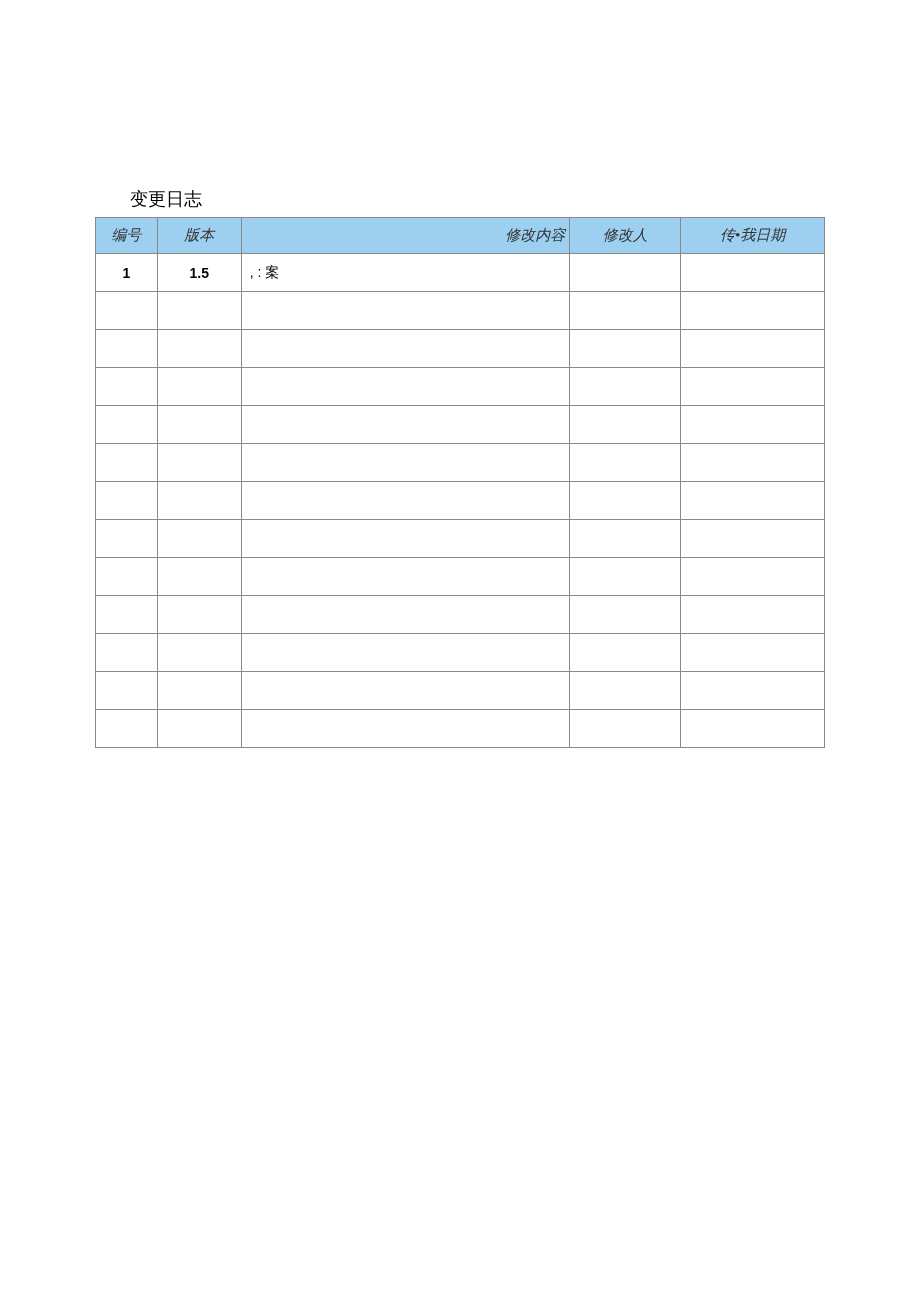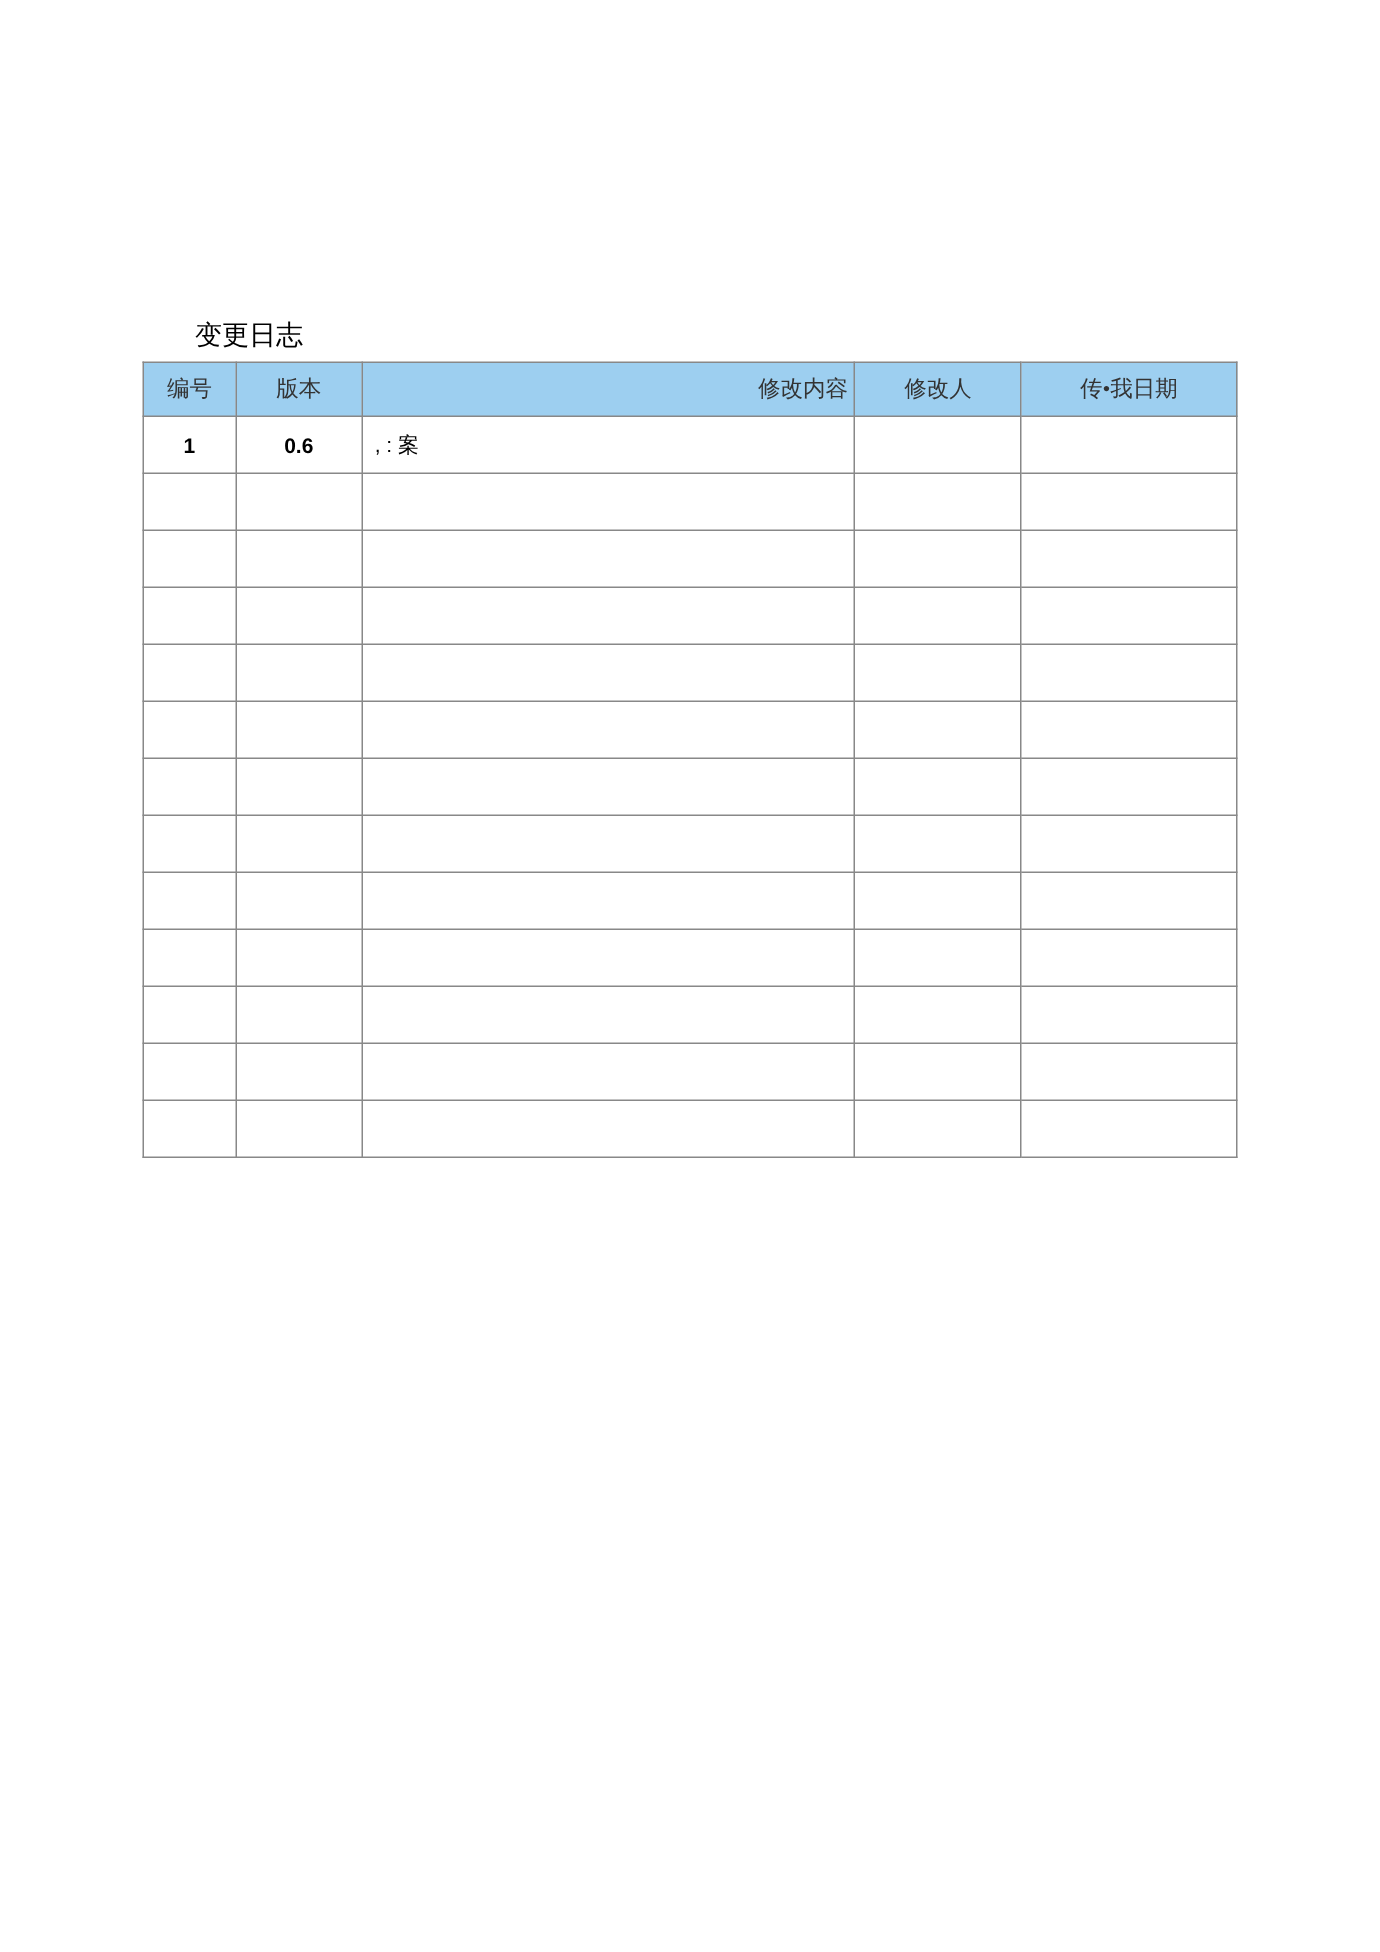--- a/index.html
+++ b/index.html
@@ -12,35 +12,36 @@
       height: 1301px;
       background: #ffffff;
       font-family: "SimSun", "宋体", serif;
       padding: 100px 90px;
     }
     .title {
       font-size: 18px;
       color: #000;
       margin-left: 40px;
       margin-bottom: 6px;
-      margin-top: 111px;
+      margin-top: 87px;
       font-family: "SimHei", "黑体", sans-serif;
     }
     table {
       border-collapse: collapse;
       width: 730px;
       margin: 0 auto;
     }
     th {
       background-color: #9DCFF0;
       border: 1px solid #888;
       padding: 8px 4px;
       font-weight: normal;
       font-size: 15px;
       color: #333;
+      font-style: italic;
       font-family: "KaiTi", "楷体", serif;
       text-align: center;
       height: 34px;
     }
     td {
       border: 1px solid #888;
       padding: 8px 6px;
       font-size: 14px;
       color: #000;
       text-align: center;
@@ -66,21 +67,21 @@
       <th class="col-num">编号</th>
       <th class="col-ver">版本</th>
       <th class="col-content">修改内容</th>
       <th class="col-person">修改人</th>
       <th class="col-date">传•我日期</th>
     </tr>
   </thead>
   <tbody>
     <tr>
       <td class="bold">1</td>
-      <td class="bold">0.6</td>
+      <td class="bold">1.5</td>
       <td class="col-content-cell">, : 案</td>
       <td></td>
       <td></td>
     </tr>
     <tr>
       <td></td>
       <td></td>
       <td class="col-content-cell"></td>
       <td></td>
       <td></td>

